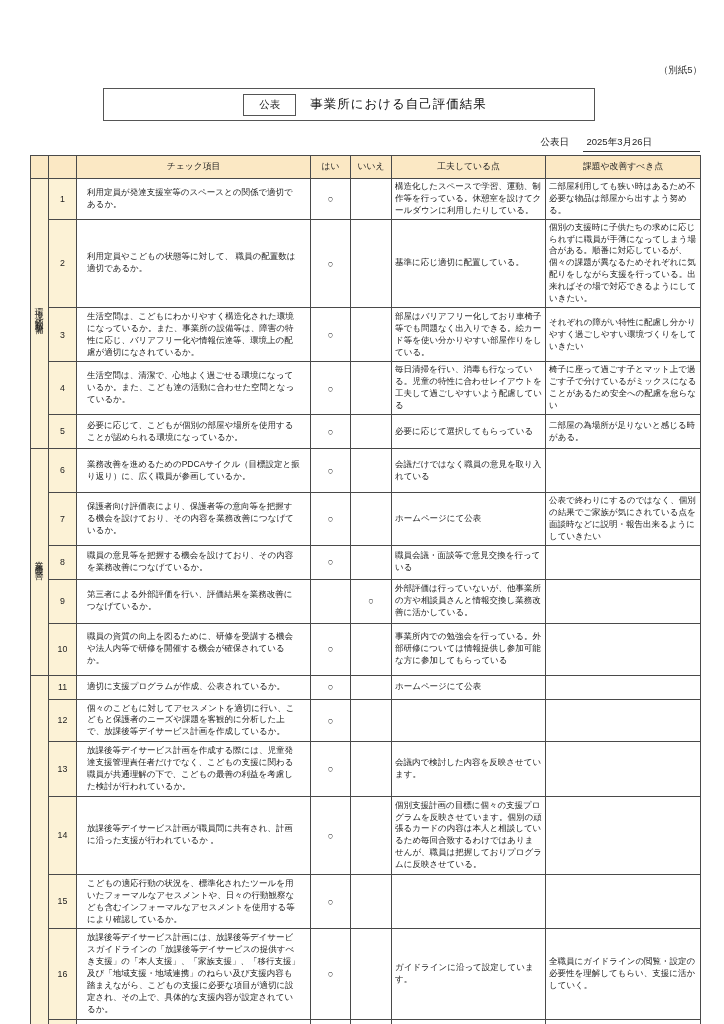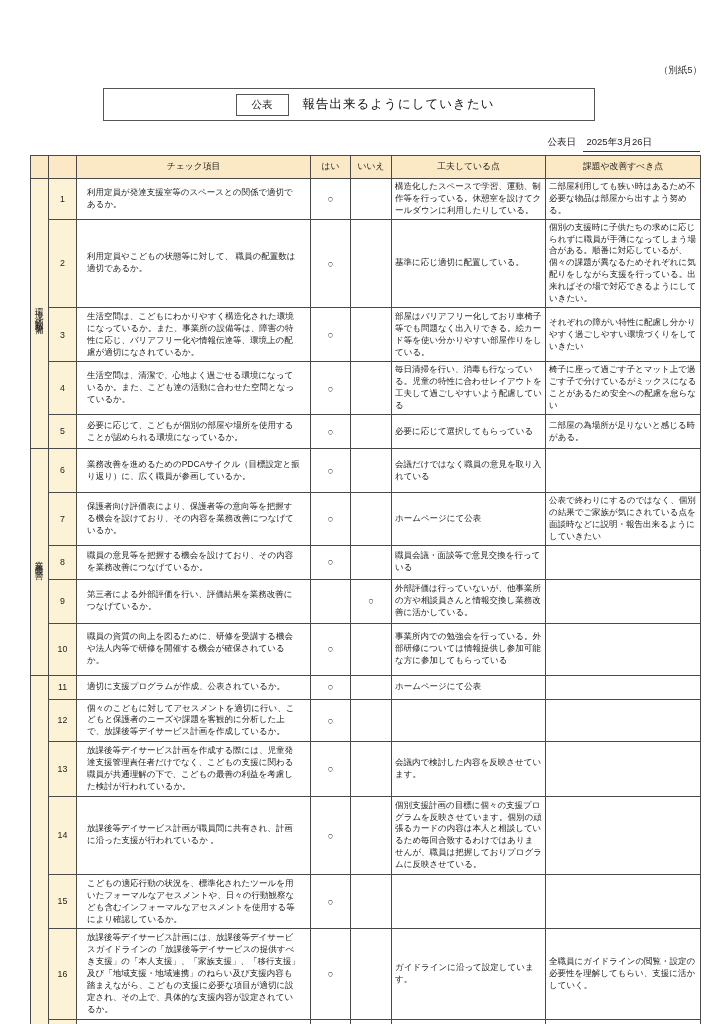--- a/index.html
+++ b/index.html
@@ -25,21 +25,21 @@
     border:1px solid #555; display:flex; align-items:stretch; background:#fff;margin-top:36px;
   }
   .office-label {
     width:78px; background:#fbeccb; border-right:1px solid #555;
     display:flex; align-items:center; justify-content:center; font-size:9.5px;
   }
   .office-value { flex:1; display:flex; align-items:center; padding-left:8px; font-size:9.5px; }
 
   .publish-line { position:absolute; top:136px; right:24px; font-size:9.5px; }
   .publish-line .date {
-    display:inline-block; border-bottom:1px solid #333; padding:0 48px 2px 4px; margin-left:4px;
+    display:inline-block; border-bottom:1px solid #333; padding:0 48px 2px 4px; margin-left:11px;
   }
 
   table.eval {
     position:absolute; left:30px; top:155px; width:670px;
     border-collapse:collapse; table-layout:fixed; font-size:8.5px; line-height:1.4;
   }
   table.eval th, table.eval td {
     border:1px solid #4a4a4a; vertical-align:middle; overflow:hidden;
   }
   table.eval thead th {
@@ -62,21 +62,21 @@
 </style>
 </head>
 <body>
 
 <div class="page">
 
   <div class="corner-note">（別紙5）</div>
 
   <div class="title-box">
     <span class="pub-tag">公表</span>
-    <span class="doc-title">報告出来るようにしていきたい</span>
+    <span class="doc-title">事業所における自己評価結果</span>
   </div>
 
   <div class="office-box">
     <div class="office-label">事業所名</div>
   </div>
 
   <div class="publish-line">
     <span>公表日</span>
     <span class="date">2025年3月26日</span>
   </div>

